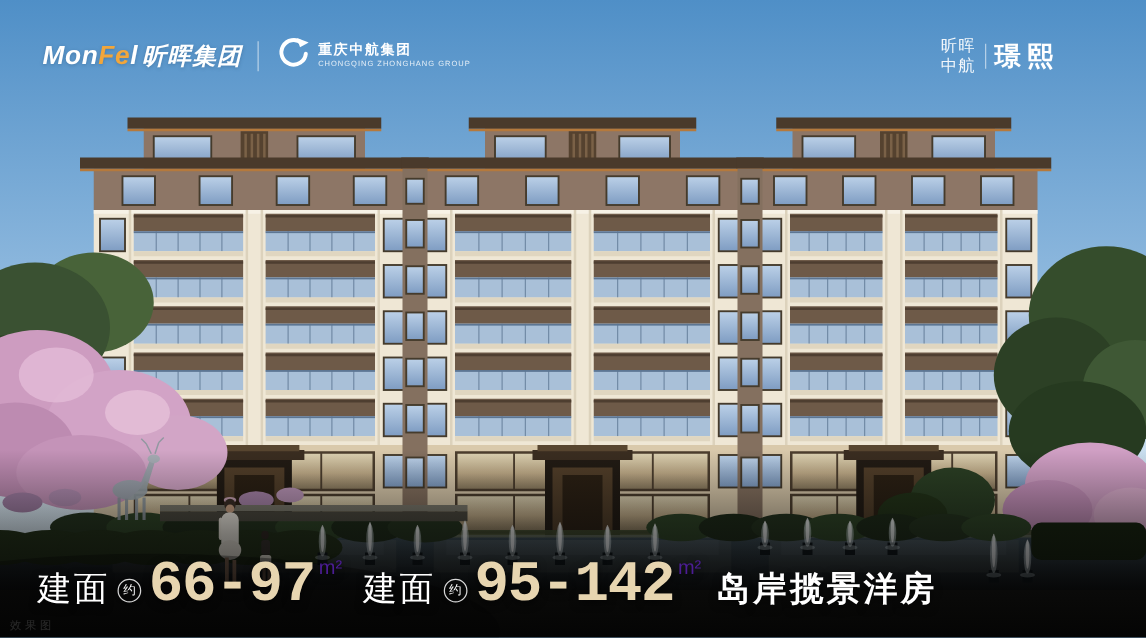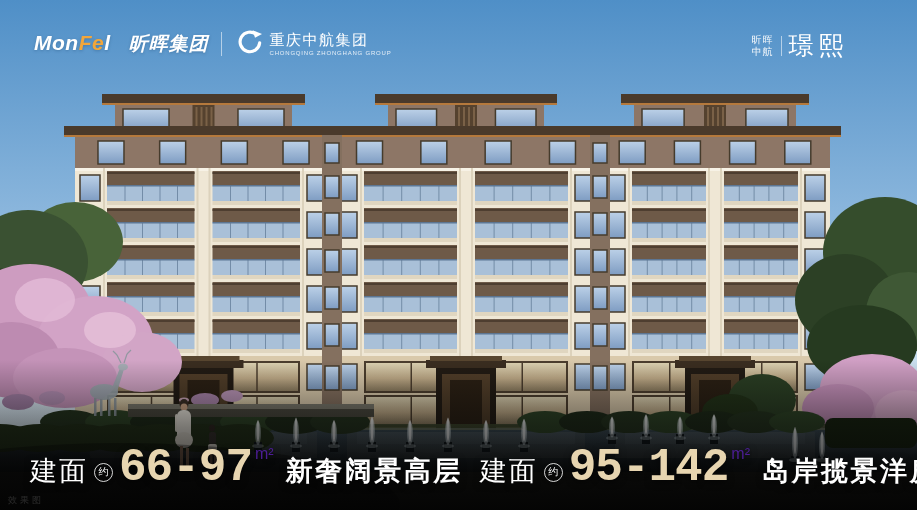--- a/index.html
+++ b/index.html
@@ -9,35 +9,35 @@
     background:#6ba2d4;
     --orange:#f2a63b;--tan:#e7d5b0;
   }
   #scene-host{position:absolute;inset:0;z-index:1;}
   #scene-host svg{display:block;}
 
   
   .brand-left{position:absolute;top:28px;left:34px;z-index:5;display:flex;align-items:center;gap:12px;color:#fff;}
   .sunfel{font-style:italic;font-weight:800;font-size:21px;letter-spacing:.5px;white-space:nowrap;text-shadow:0 1px 3px rgba(30,70,110,.35);}
   .sunfel .accent{color:var(--orange);}
-  .sunfel-cn{font-style:italic;font-weight:800;font-size:19px;margin-left:18px;letter-spacing:1px;}
+  .sunfel-cn{font-style:italic;font-weight:800;font-size:19px;margin-left:3px;letter-spacing:1px;}
   .vdiv{width:1px;height:24px;background:rgba(255,255,255,.55);}
   .zh-group{display:flex;align-items:center;gap:8px;}
   .zh-text{display:flex;flex-direction:column;line-height:1;}
-  .zh-text .cn{font-size:15px;font-weight:400;letter-spacing:1.5px;}
+  .zh-text .cn{font-size:11px;font-weight:700;letter-spacing:1.5px;}
   .zh-text .en{font-size:6px;letter-spacing:.8px;opacity:.85;margin-top:3px;}
 
   
   .brand-right{position:absolute;top:24px;right:22px;z-index:5;color:#fff;width:190px;text-align:center;}
   .bg-row{display:flex;align-items:center;justify-content:center;gap:9px;}
   .bg-word{font-size:10.5px;letter-spacing:3.5px;opacity:.95;}
   .bg-sub{margin-top:5px;display:flex;align-items:center;justify-content:center;gap:7px;}
-  .bg-sub .tiny{font-size:10px;line-height:1.2;text-align:right;opacity:.92;letter-spacing:1px;}
+  .bg-sub .tiny{font-size:13px;line-height:1.2;text-align:right;opacity:.92;letter-spacing:1px;}
   .vdiv2{width:1px;height:20px;background:rgba(255,255,255,.55);}
-  .bg-name{font-size:25px;letter-spacing:5px;font-weight:400;}
+  .bg-name{font-size:21px;letter-spacing:5px;font-weight:700;}
 
   
   .tagline{position:absolute;left:30px;bottom:16px;z-index:6;display:flex;align-items:baseline;gap:17px;
            color:#fff;white-space:nowrap;text-shadow:0 2px 7px rgba(0,0,0,.6);}
   .seg{display:flex;align-items:baseline;}
   .lbl{font-size:27px;font-weight:400;letter-spacing:2px;}
   .approx{display:inline-flex;align-items:center;justify-content:center;width:17px;height:17px;
           border:1px solid rgba(255,255,255,.85);border-radius:50%;font-size:10px;font-weight:400;
           position:relative;top:-5px;margin:0 6px;flex:none;}
   .num{font-size:46px;font-weight:700;color:var(--tan);letter-spacing:-1px;
@@ -697,21 +697,20 @@
       <span class="bg-name">璟熙</span>
     </div>
   </div>
 
   <div class="tagline">
     <div class="seg">
       <span class="lbl">建面</span>
       <span class="approx">约</span>
       <span class="num">66-97</span>
       <span class="unit">m²</span>
-      <span class="desc">新奢阔景高层</span>
     </div>
     <div class="seg">
       <span class="lbl">建面</span>
       <span class="approx">约</span>
       <span class="num">95-142</span>
       <span class="unit">m²</span>
       <span class="desc">岛岸揽景洋房</span>
     </div>
   </div>
 

